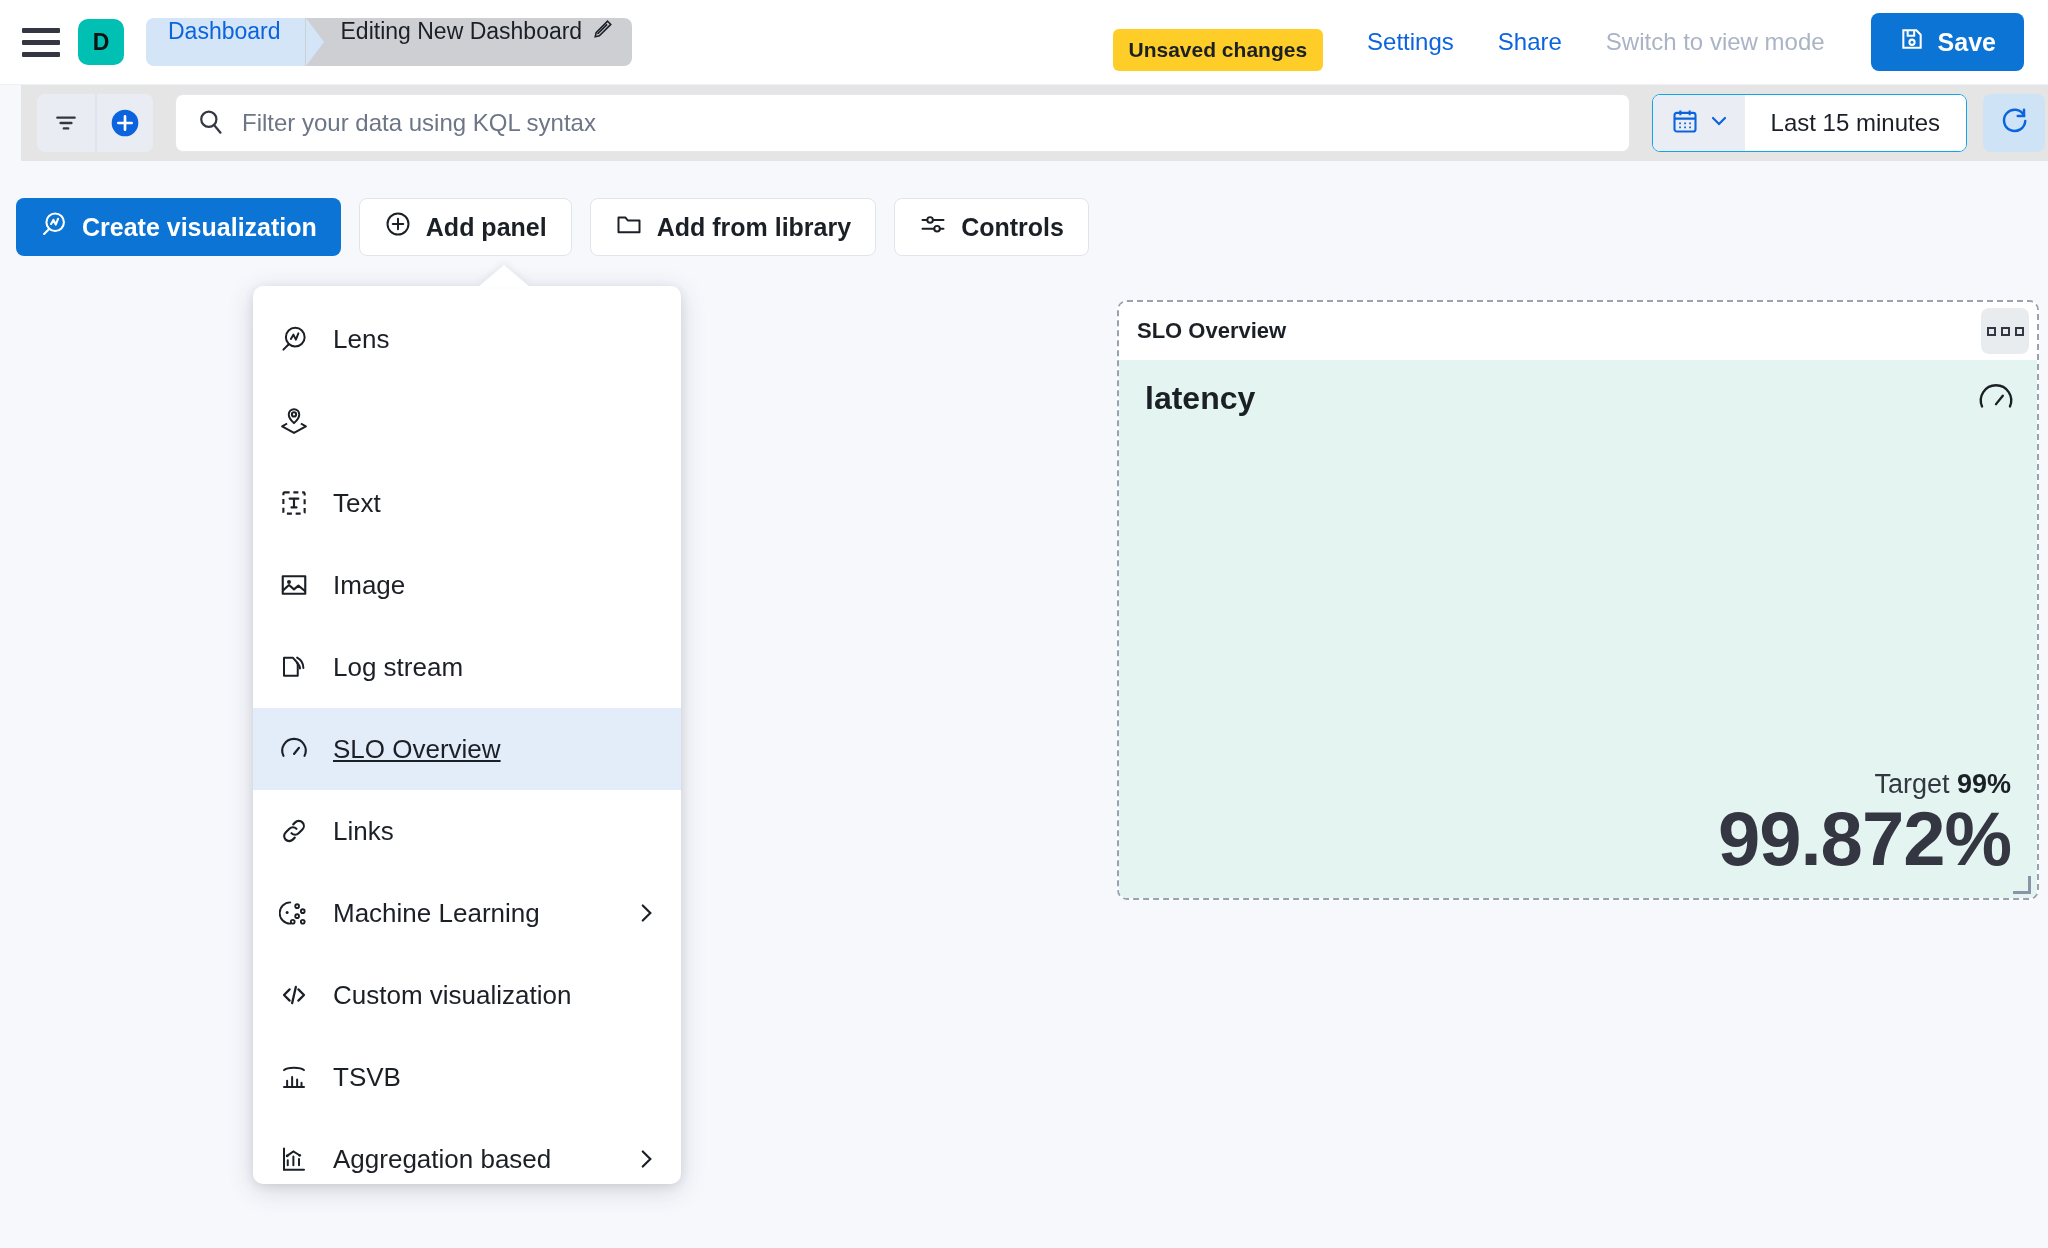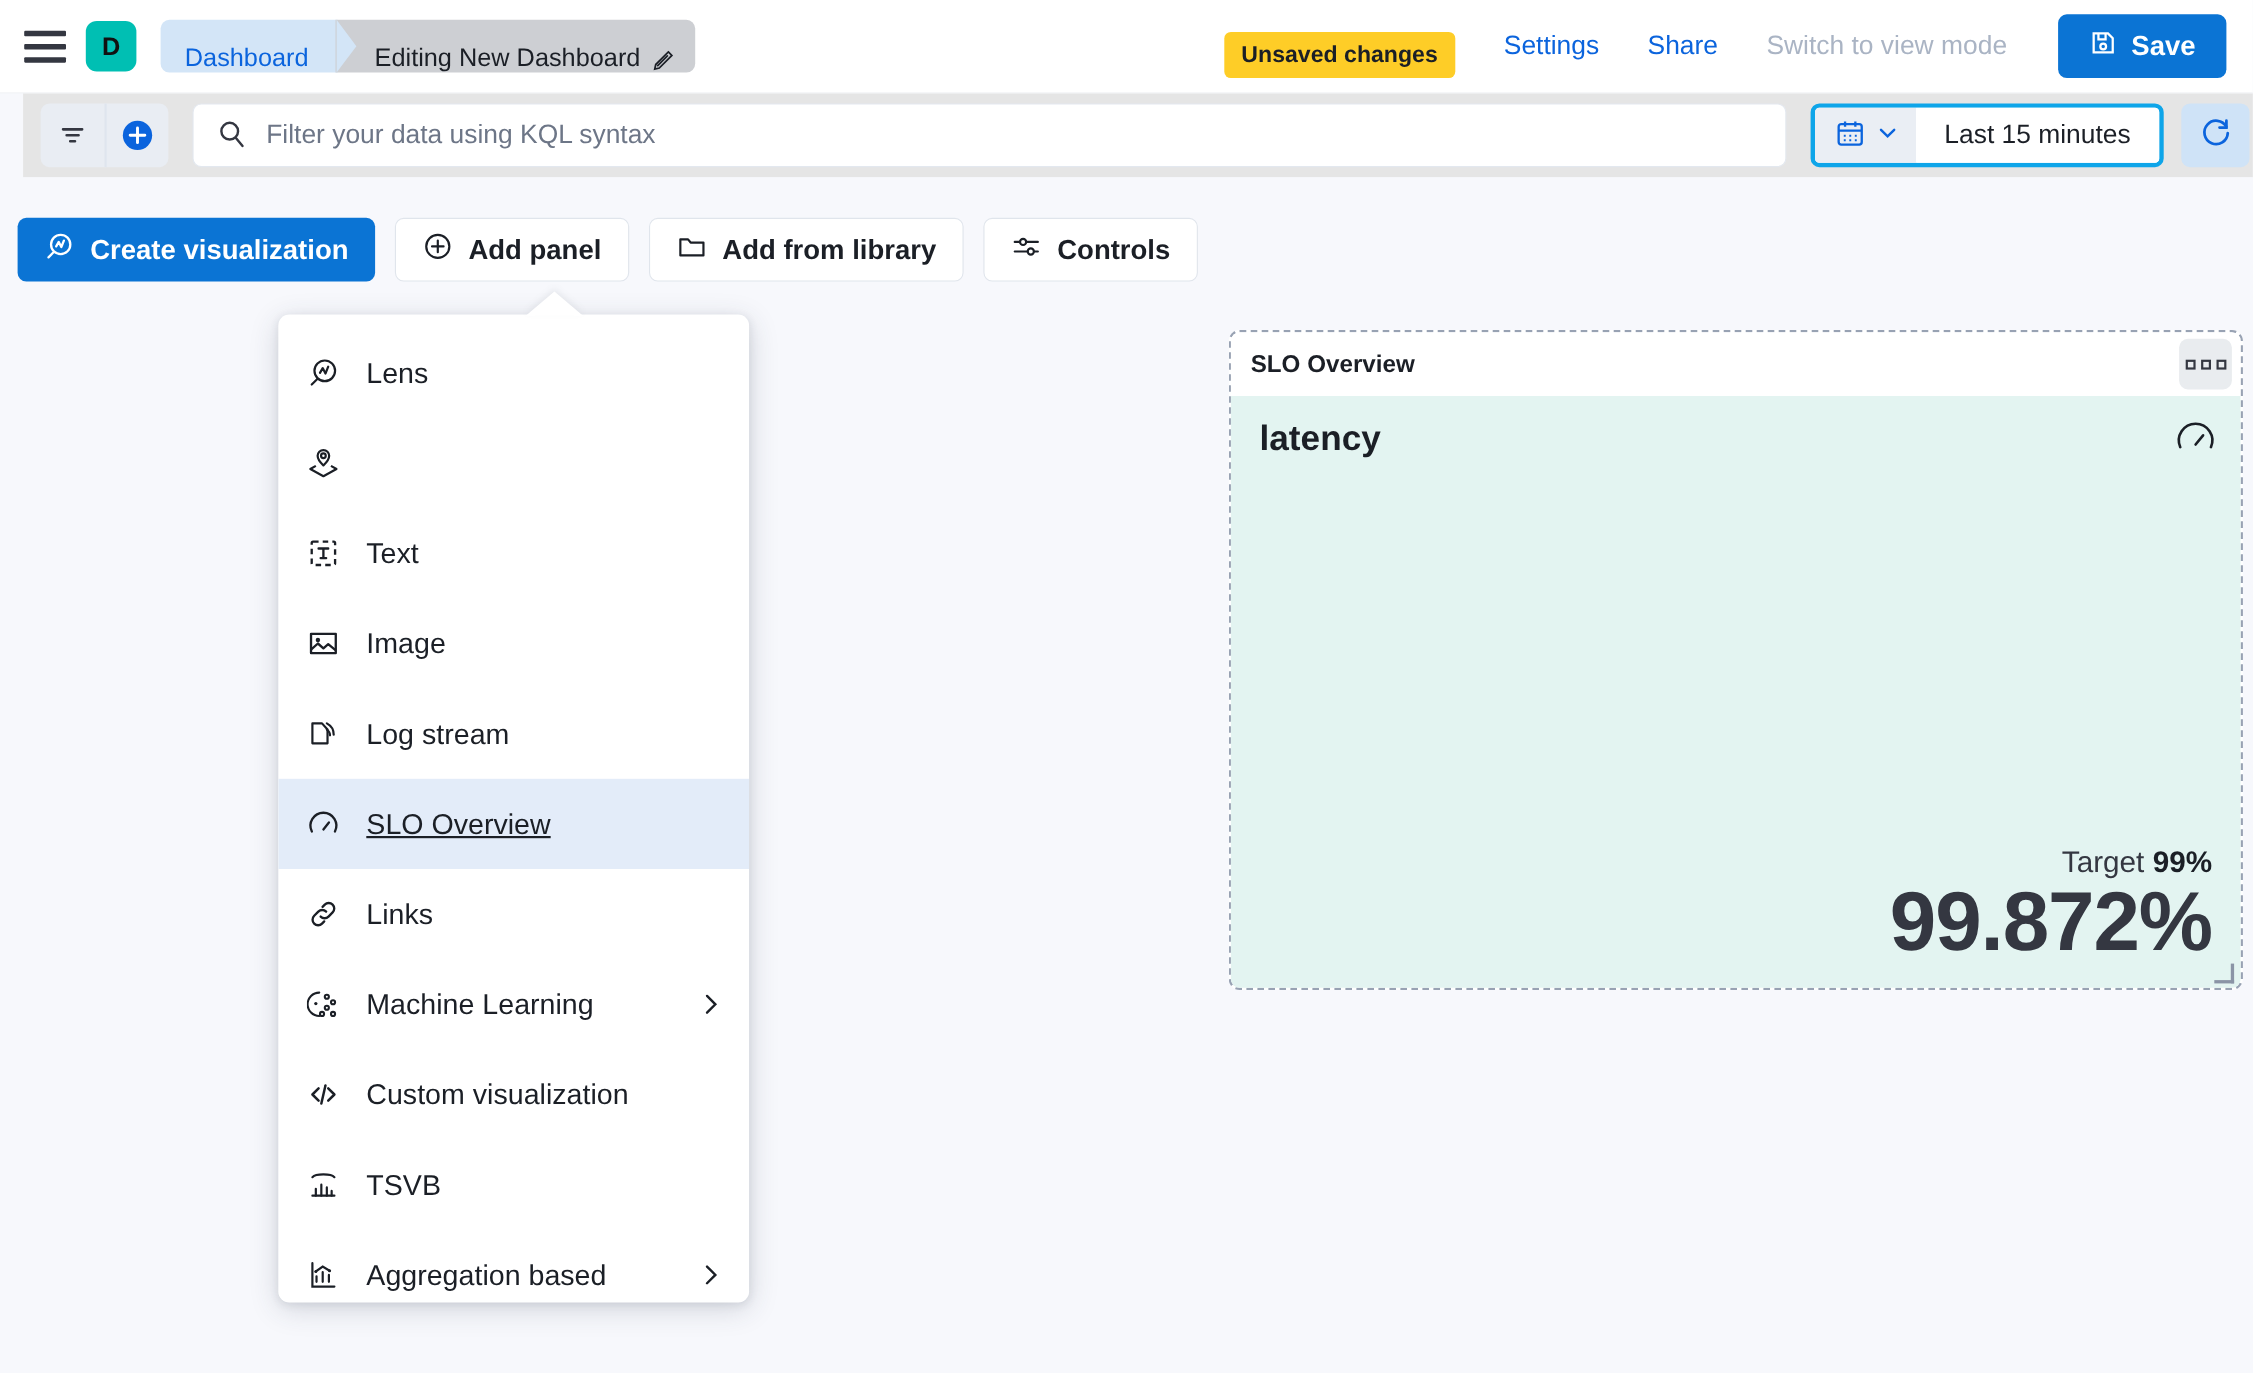--- a/index.html
+++ b/index.html
@@ -30,21 +30,21 @@
   .space-avatar {
     width: 46px; height: 46px; border-radius: 10px;
     background: #00bfb3; color: #111;
     font-size: 23px; font-weight: 700;
     display: flex; align-items: center; justify-content: center;
     margin-right: 22px; cursor: pointer;
   }
 
   .breadcrumbs { display: flex; align-items: center; height: 48px; }
   .crumb {
-    height: 48px; display: flex; align-items: flex-end;
+    height: 48px; display: flex; align-items: flex-start;
     font-size: 23px; padding: 0 20px 0 26px;
     position: relative;
   }
   .crumb-1 {
     background: #d3e5f7; color: #0b64dd; font-weight: 400;
     border-radius: 8px 0 0 8px; padding-left: 22px; padding-right: 26px;
   }
   .crumb-1::after {
     content: ""; position: absolute; right: -17px; top: 0;
     width: 0; height: 0;
@@ -114,21 +114,21 @@
     flex: 1; border: none; outline: none;
     font-size: 24px; color: #1b1f26;
     font-family: "Liberation Sans", sans-serif;
     background: transparent; min-width: 0;
   }
   .searchbox input::placeholder { color: #6d7687; }
 
   .datepicker {
     margin-left: 22px; height: 58px;
     display: flex; align-items: center;
-    border: 4px solid #0ea5e9; border-radius: 8px; overflow: hidden;
+    border: 1px solid #0ea5e9; border-radius: 8px; overflow: hidden;
     background: #fff;
   }
   .dp-cal {
     height: 56px; background: #eaeef4;
     display: flex; align-items: center; gap: 8px;
     padding: 0 14px 0 18px; cursor: pointer;
   }
   .dp-text {
     height: 56px; display: flex; align-items: center;
     padding: 0 26px; font-size: 24px; color: #1b1f26;

